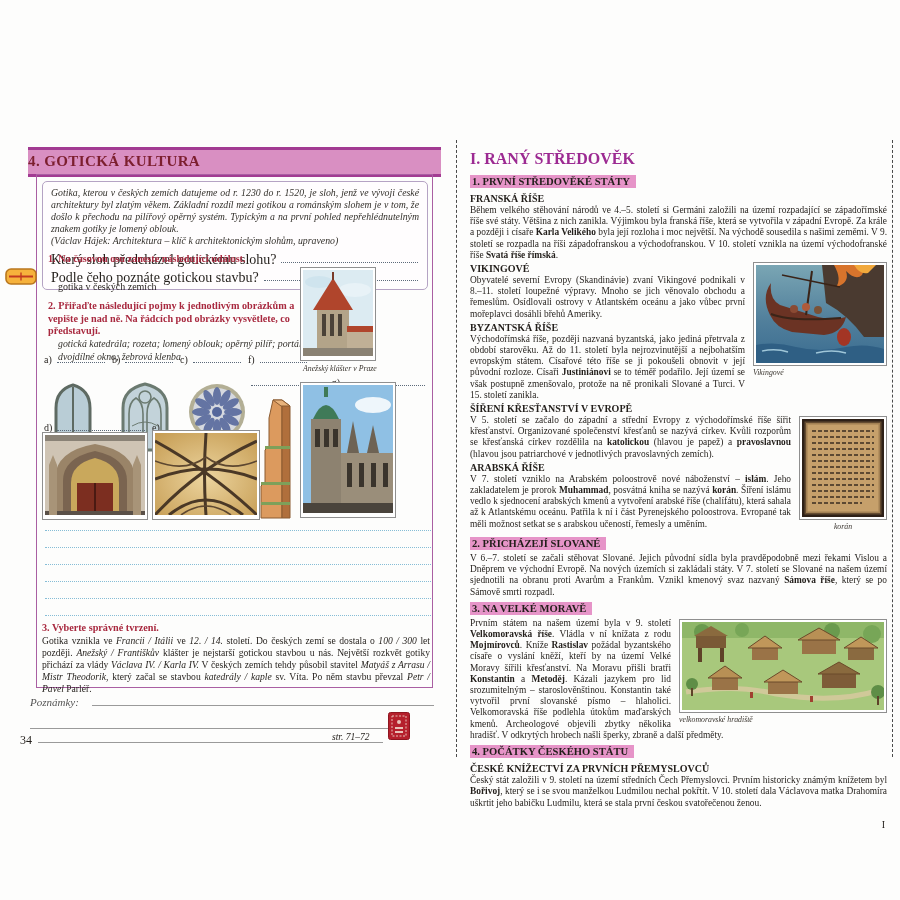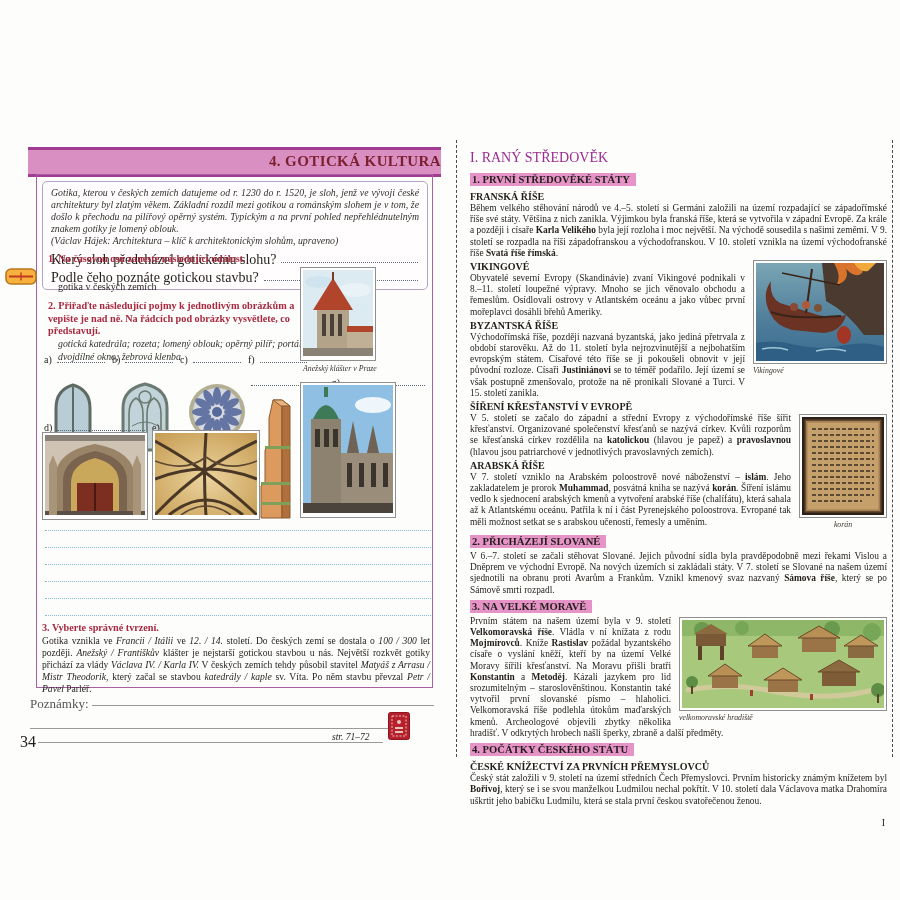--- a/index.html
+++ b/index.html
@@ -3,50 +3,50 @@
 <meta charset="utf-8">
 <style>
   html,body{margin:0;padding:0;}
   body{width:900px;height:900px;background:#ffffff;font-family:"Liberation Serif",serif;color:#221e1a;}
   .stage{position:relative;width:900px;height:900px;background:#fdfdfc;overflow:hidden;}
   .abs{position:absolute;}
 
   
   .page-left{left:0;top:140px;width:450px;height:625px;}
   .banner{left:28px;top:7px;width:413px;height:24px;background:#d98fc2;border-top:3px solid #a23b92;
-          border-bottom:3px solid #a23b92;text-align:right;font-weight:bold;font-size:15px;
+          border-bottom:3px solid #a23b92;text-align:left;font-weight:bold;font-size:15px;
           letter-spacing:.4px;color:#7c1f2f;line-height:23px;}
   .frame{left:36px;top:34px;width:395px;height:512px;border:1.5px solid #a95fa2;}
   .introbox{left:42px;top:41px;width:368px;border:1px solid #b5a3c4;border-radius:5px;
             padding:5px 8px 6px;background:#fffdfe;}
   .quote{font-style:italic;text-align:justify;font-size:9.8px;line-height:12px;color:#33302b;}
   .attrib{font-style:italic;text-align:left;font-size:9.8px;line-height:12px;color:#33302b;}
   .qline{display:flex;align-items:flex-end;margin-top:7px;font-size:14px;line-height:11px;}
   .dotfill{flex:1;border-bottom:1.3px dotted #5c6a7a;margin:0 1px 2px 5px;}
   .taskhead{font-weight:bold;color:#a8293f;font-size:10.2px;line-height:12.5px;}
   .body-sm{font-size:10px;line-height:12px;font-family:Liberation Serif, serif;}
   .terms{font-style:italic;font-size:9.8px;line-height:12.5px;color:#33302b;}
   .lab{font-size:10px;white-space:nowrap;}
   .labrow{display:flex;align-items:flex-end;font-size:10px;line-height:11px;}
   .wline{border-bottom:1.5px dotted #86bdd6;height:0;width:386px;left:45px;}
   .caption{font-style:italic;font-size:7.8px;color:#3a352f;line-height:9px;}
   .photo{background:#fff;border:1px solid #8f8f8f;padding:2px;box-sizing:border-box;}
   .photo svg{display:block;}
-  .notes-label{font-size:13px;color:#555;}
+  .notes-label{font-style:italic;font-size:11px;color:#555;}
   .hr-thin{border-bottom:1.2px solid #9a9a9a;height:0;}
-  .pgnum{font-size:16px;}
+  .pgnum{font-size:12px;}
   .pgref{font-style:italic;font-size:9.5px;}
 
   
   .cut{top:140px;height:617px;border-left:1.5px dashed #4a4a4a;width:0;}
 
   
   .page-right{left:470px;top:150px;width:417px;}
   .rtitle{text-align:center;font-weight:bold;font-size:16.2px;letter-spacing:.2px;margin-bottom:8px;}
-  .chap{color:#9c2a92;font-weight:normal;font-size:14px;margin:0 0 3px;}
+  .chap{color:#9c2a92;font-weight:bold;font-size:16px;margin:0 0 3px;}
   .hl{display:inline-block;background:#e694c8;font-weight:bold;font-size:10.6px;
       padding:1px 6px 1px 2px;margin:2px 0 3px;}
   .subhead{font-weight:bold;font-size:10px;line-height:12px;margin-top:2px;}
   .para{font-size:9.4px;line-height:11.2px;text-align:justify;}
   .figR{float:right;margin:1px 0 2px 8px;}
   .figcap{font-style:italic;font-size:7.8px;color:#3a352f;line-height:9px;margin-top:2px;}
   .clear{clear:both;}
   .rpgnum{text-align:right;font-size:10px;margin-top:10px;padding-right:2px;}
 </style>
 </head>

